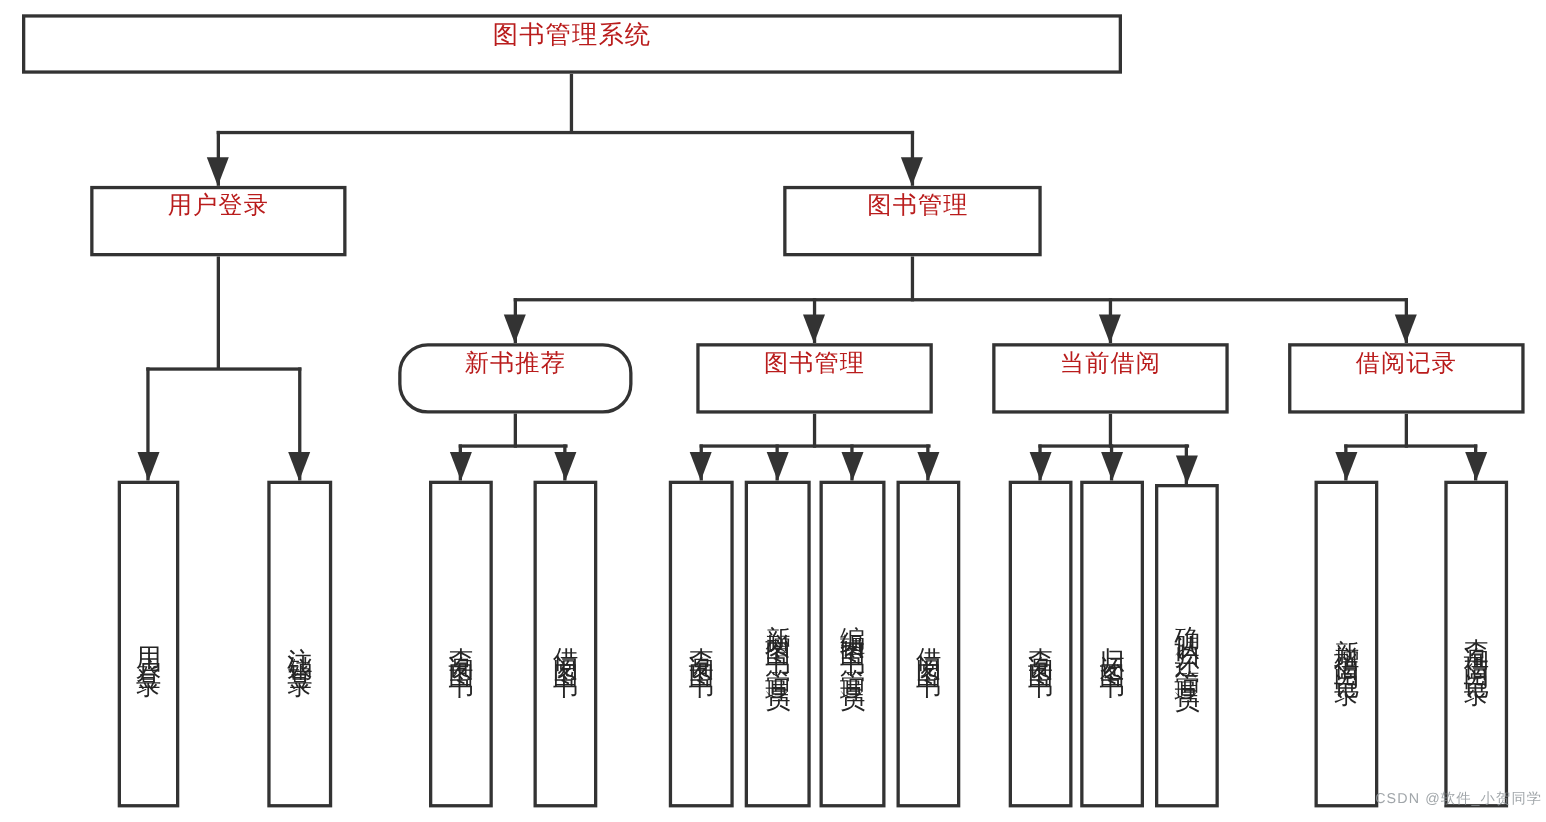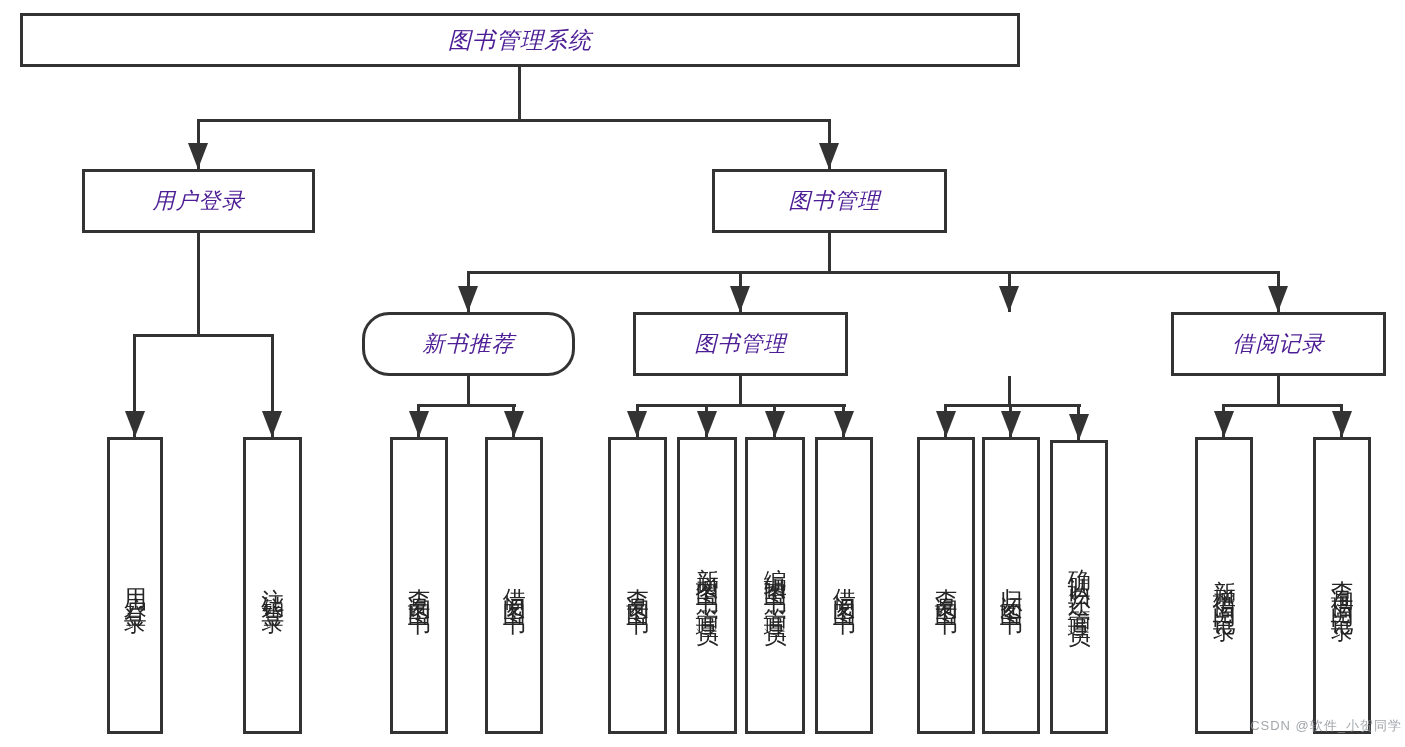--- a/index.html
+++ b/index.html
@@ -3,22 +3,22 @@
 <meta charset="utf-8">
 <style>
   html,body{margin:0;padding:0;background:#ffffff;}
   #stage{
     position:relative;width:1405px;height:747px;background:#ffffff;overflow:hidden;
     font-family:"Liberation Sans","DejaVu Sans",sans-serif;color:#2b2b2b;
   }
   
   .box{
     position:absolute;box-sizing:border-box;background:#ffffff;
-    border:3px solid #333333;display:flex;align-items:center;justify-content:center;
-    font-size:22px;letter-spacing:1px;color:#4c1d95;z-index:2;font-style:italic;
+    border:3px solid #333333;display:flex;align-items:flex-start;justify-content:center;
+    font-size:22px;letter-spacing:1px;color:#b91c1c;z-index:2;
   }
   
   .vbox{
     position:absolute;box-sizing:border-box;background:#ffffff;
     border:3px solid #333333;display:flex;align-items:center;justify-content:center;
     z-index:2;
   }
   .vbox .vtext{
     writing-mode:vertical-rl;text-orientation:mixed;
     font-size:23px;letter-spacing:8px;line-height:1.1;color:#252525;white-space:nowrap;
@@ -113,20 +113,23 @@
   </div>
 
   <div class="box" style="left:362px;top:312px;width:213px;height:64px;border-radius:27px;">
     <span>新书推荐</span>
   </div>
 
   <div class="box" style="left:633px;top:312px;width:215px;height:64px;">
     <span>图书管理</span>
   </div>
 
+  <div class="box" style="left:902px;top:312px;width:215px;height:64px;">
+    <span>当前借阅</span>
+  </div>
 
   <div class="box" style="left:1171px;top:312px;width:215px;height:64px;">
     <span>借阅记录</span>
   </div>
 
   <div class="vbox" style="left:107px;top:437px;width:56px;height:297px;">
     <span class="vtext">用户登录</span>
   </div>
 
   <div class="vbox" style="left:243px;top:437px;width:59px;height:297px;">

